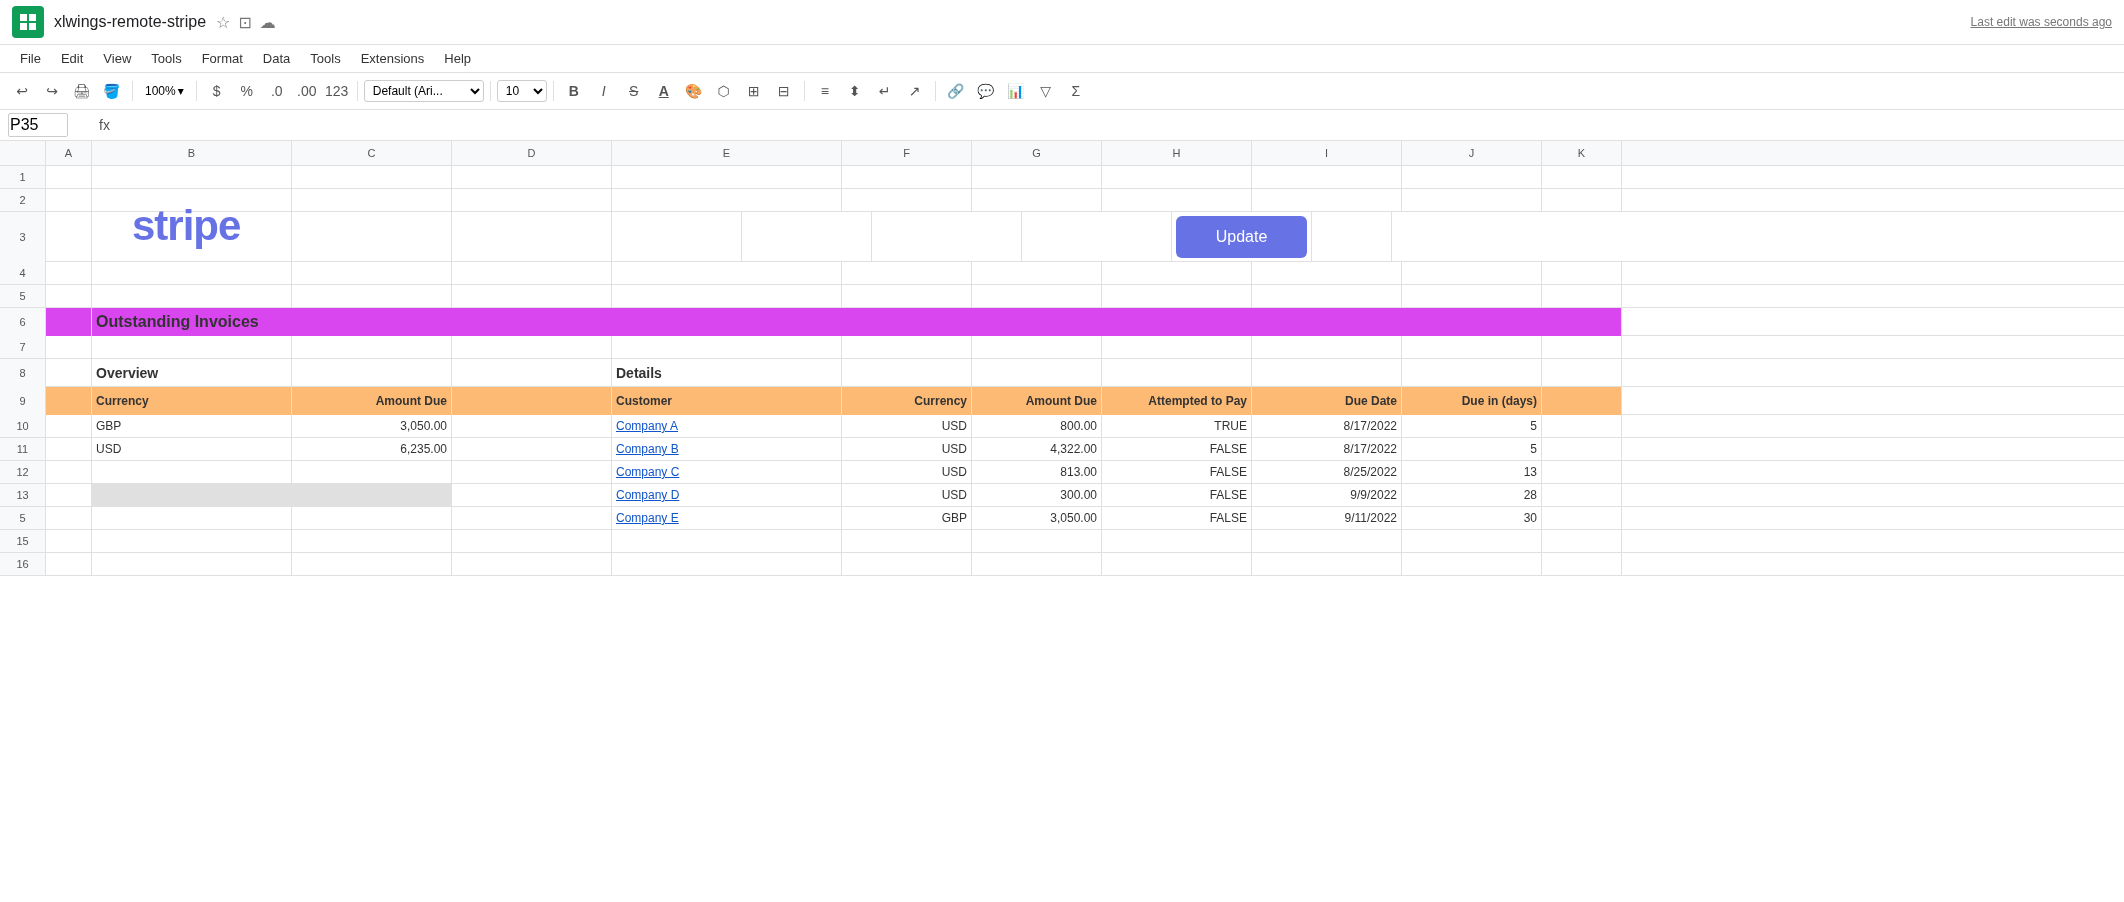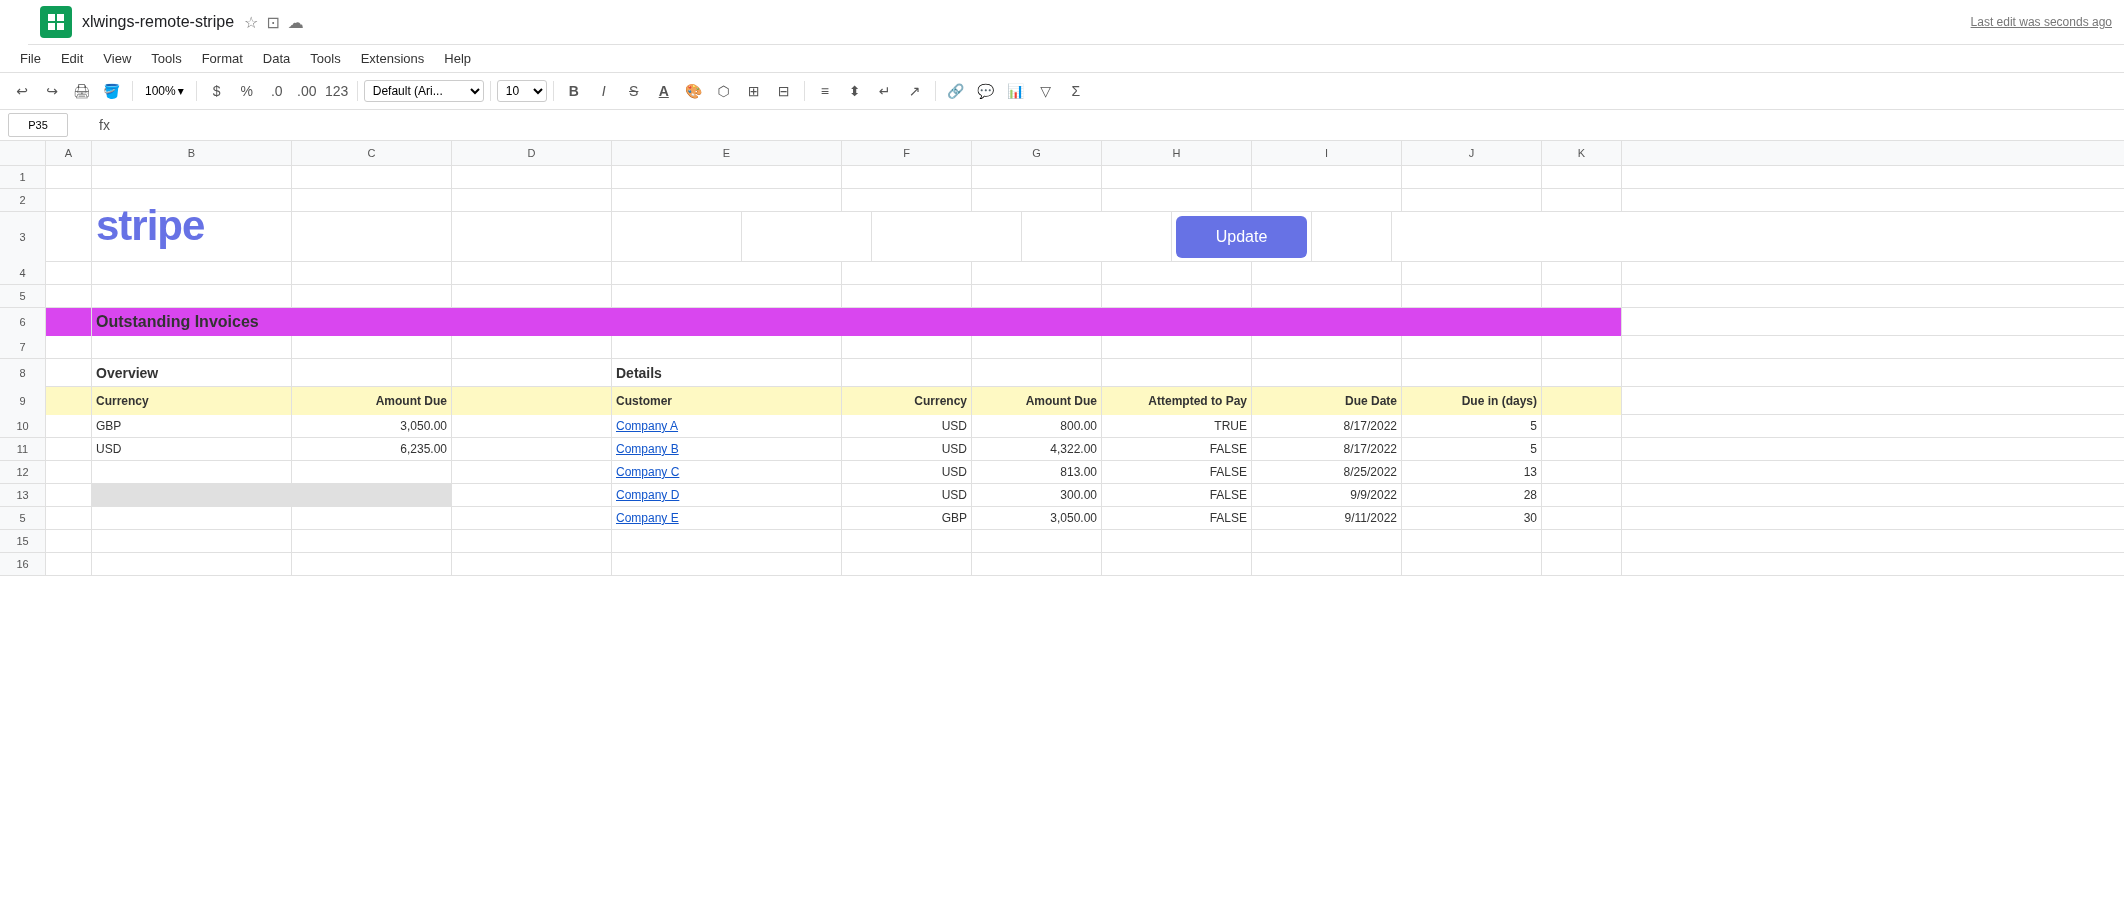--- a/index.html
+++ b/index.html
@@ -6,21 +6,20 @@
     body { font-family: Arial, sans-serif; font-size: 13px; background: #fff; color: #333; overflow: hidden; }
 
     
     .title-bar {
       display: flex;
       align-items: center;
       padding: 6px 12px;
       background: #fff;
       border-bottom: 1px solid #e0e0e0;
       gap: 10px;
-      margin-left: 28px;
     }
     .app-icon {
       width: 32px; height: 32px;
       background: #0f9d58;
       border-radius: 4px;
       display: flex; align-items: center; justify-content: center;
       color: white; font-weight: bold; font-size: 16px;
     }
     .title-text { font-size: 16px; font-weight: 500; color: #202124; }
     .title-icons { display: flex; gap: 8px; align-items: center; color: #777; font-size: 16px; }
@@ -83,21 +82,21 @@
       display: flex;
       align-items: center;
       padding: 3px 8px;
       background: #fff;
       border-bottom: 1px solid #e0e0e0;
       gap: 6px;
     }
     .cell-ref {
       width: 60px; height: 24px;
       border: 1px solid #ccc; border-radius: 2px;
-      padding: 2px 1px; font-size: 11px; text-align: center;
+      padding: 2px 1px; font-size: 16px; text-align: left;
     }
     .formula-icon { color: #555; font-size: 14px; padding: 0 4px; margin-left: 21px; }
     .formula-input {
       flex: 1; border: none; outline: none; font-size: 13px;
     }
 
     
     .sheet-container {
       display: flex;
       flex-direction: column;
@@ -166,37 +165,38 @@
     .col-j { width: 140px; min-width: 140px; }
     .col-k { width: 80px; min-width: 80px; }
 
     
     .stripe-logo {
       font-size: 42px;
       font-weight: 900;
       color: #6772e5;
       font-family: Arial, sans-serif;
       letter-spacing: -1px;
+      margin-left: 36px;
     }
     .update-btn {
       background: #6772e5;
       color: white;
       border: none;
       border-radius: 6px;
       padding: 8px 24px;
       font-size: 16px;
       cursor: pointer;
       font-weight: 500;
       width: 100%;
       height: 100%;
     }
 
     .th-cell {
       font-weight: bold;
-      background: #fef9c3;
+      background: #fdba74;
       font-size: 12px;
     }
     .company-link {
       color: #1155cc;
       text-decoration: underline;
       cursor: pointer;
     }
     .right-align { justify-content: flex-end; }
 
     .outstanding-bg {

